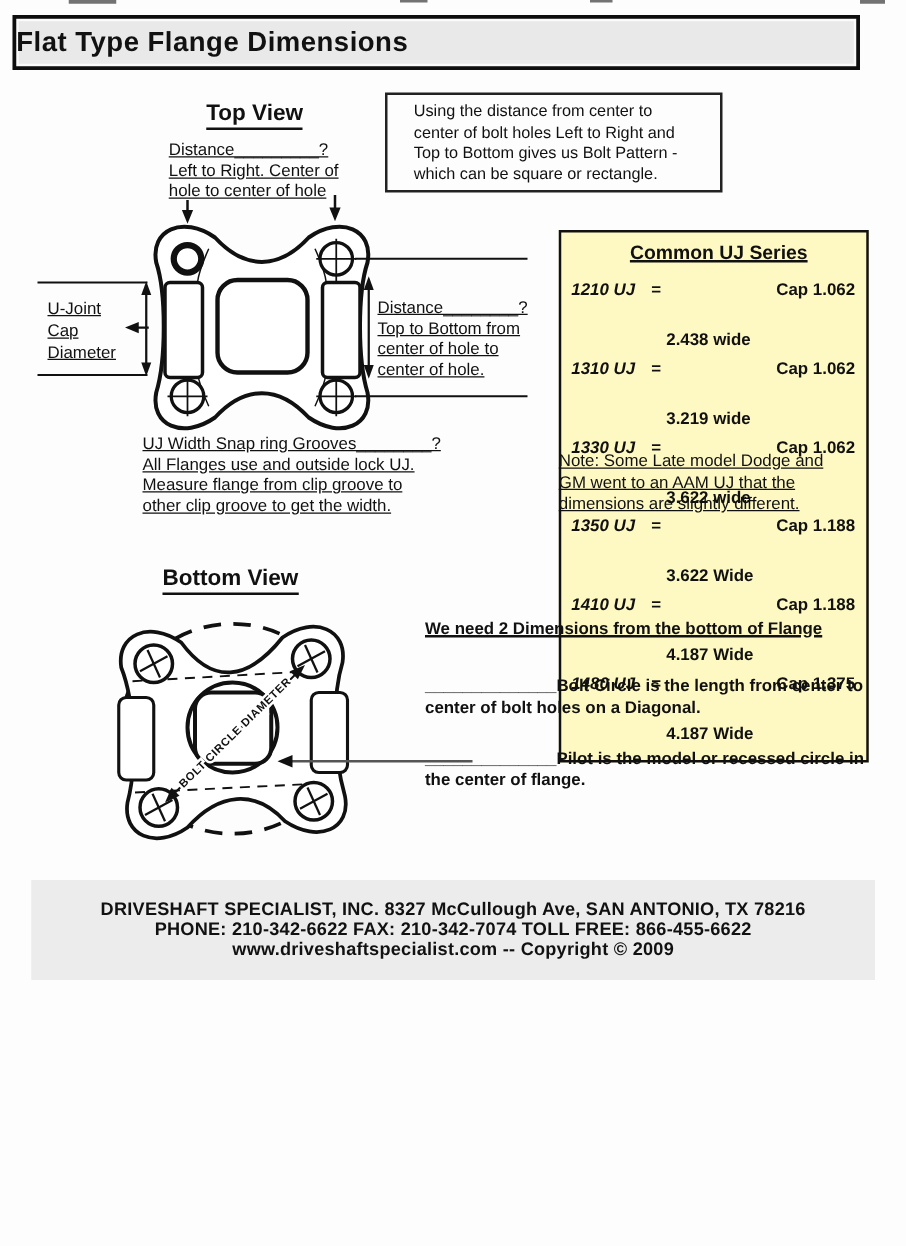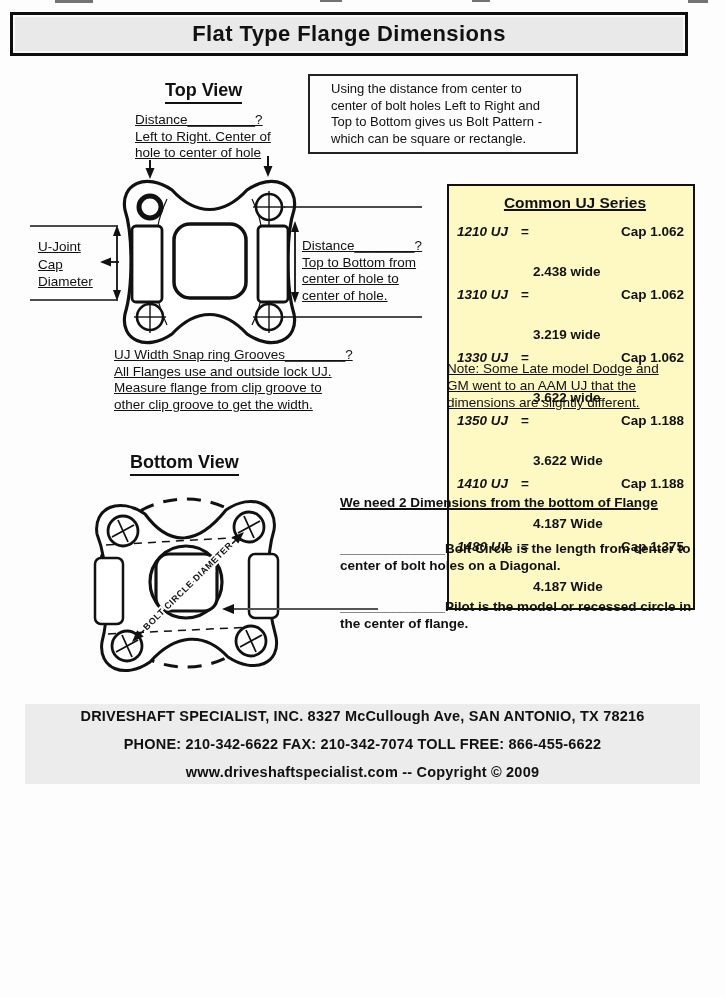--- a/index.html
+++ b/index.html
@@ -3,21 +3,21 @@
 <meta charset="utf-8">
 <style>
   html,body{margin:0;padding:0;background:#fff;}
   .page{position:relative;width:725px;height:997px;background:#fdfdfd;overflow:hidden;
         font-family:"Liberation Sans", sans-serif;color:#111;}
   .abs{position:absolute;}
   .pre{white-space:pre-line;}
 
   .title-box{left:10px;top:12px;width:672px;height:38px;border:3px solid #0e0e0e;
              background:#e9e9e9;box-shadow:inset 0 0 0 2px #fafafa;
-             display:flex;align-items:center;justify-content:center;}
+             display:flex;align-items:center;justify-content:flex-start;}
   .title-box h1{margin:0;font-size:22px;letter-spacing:.4px;}
 
   .section-heading{font-size:18px;font-weight:bold;border-bottom:2.4px solid #111;
                    padding-bottom:1px;}
   .top-view-heading{left:165px;top:80px;}
   .bottom-view-heading{left:130px;top:452px;}
 
   .body-text{font-size:13.5px;line-height:16.5px;text-decoration:underline;}
   .lr-text{left:135px;top:112px;}
   .tb-text{left:302px;top:238px;}
@@ -39,21 +39,21 @@
   .uj-note{left:447px;top:360px;width:230px;font-size:13.5px;line-height:17px;}
 
   .need2-heading{left:340px;top:495px;font-size:13.5px;font-weight:bold;
                  text-decoration:underline;text-decoration-thickness:1.6px;text-align:right;}
   .bold-para{font-size:13.5px;font-weight:bold;line-height:17px;width:370px;}
   .bolt-circle-text{left:340px;top:540px;}
   .pilot-text{left:340px;top:598px;}
 
   .footer{left:25px;top:704px;width:675px;height:80px;background:#ececec;
           display:flex;flex-direction:column;align-items:center;justify-content:center;
-          gap:12px;text-align:center;}
+          gap:0;text-align:center;}
   .footer div{font-size:14.5px;font-weight:bold;letter-spacing:.2px;}
 
   .speck{background:#444;opacity:.75;}
   svg text{font-family:"Liberation Sans", sans-serif;}
 </style>
 </head>
 <body>
 
 <div class="page">
 

